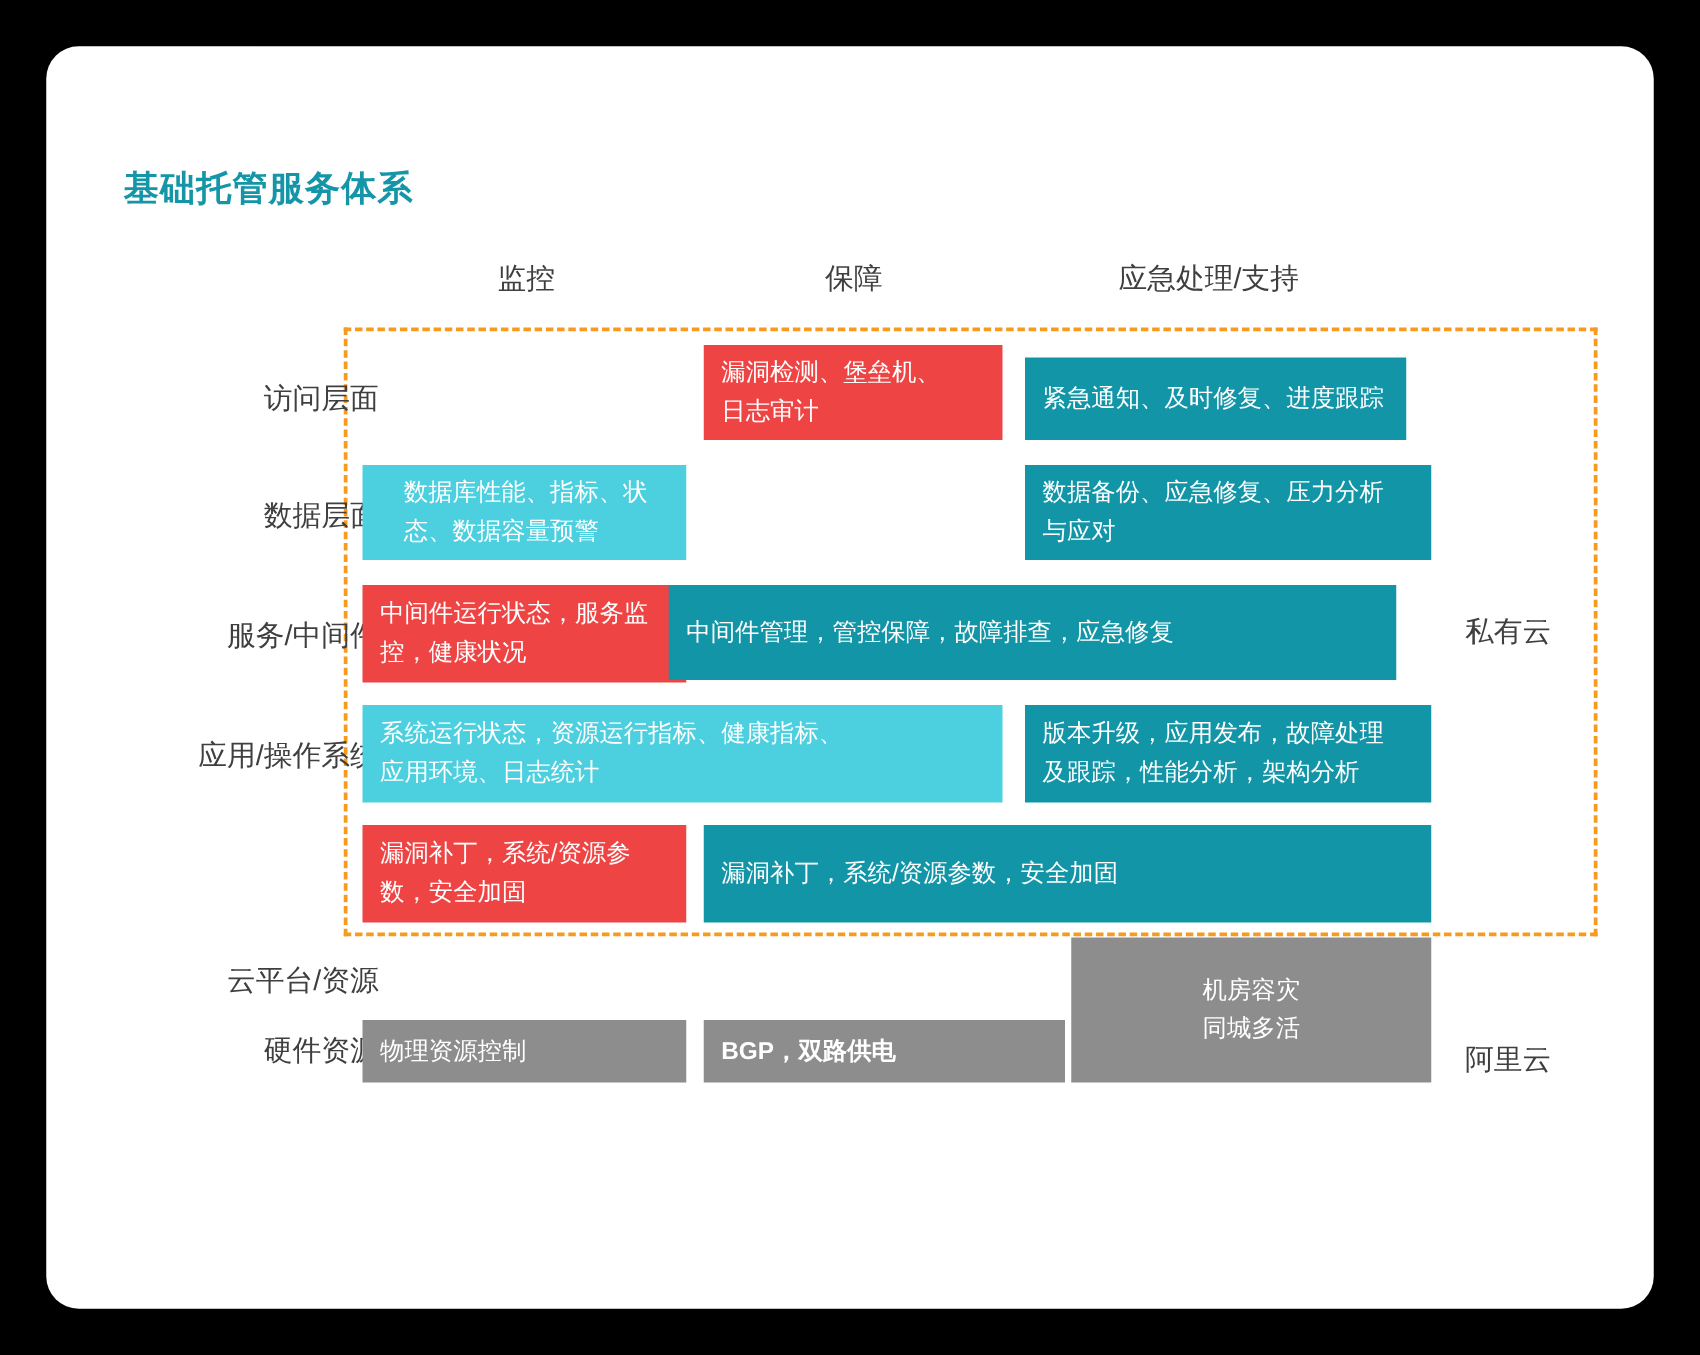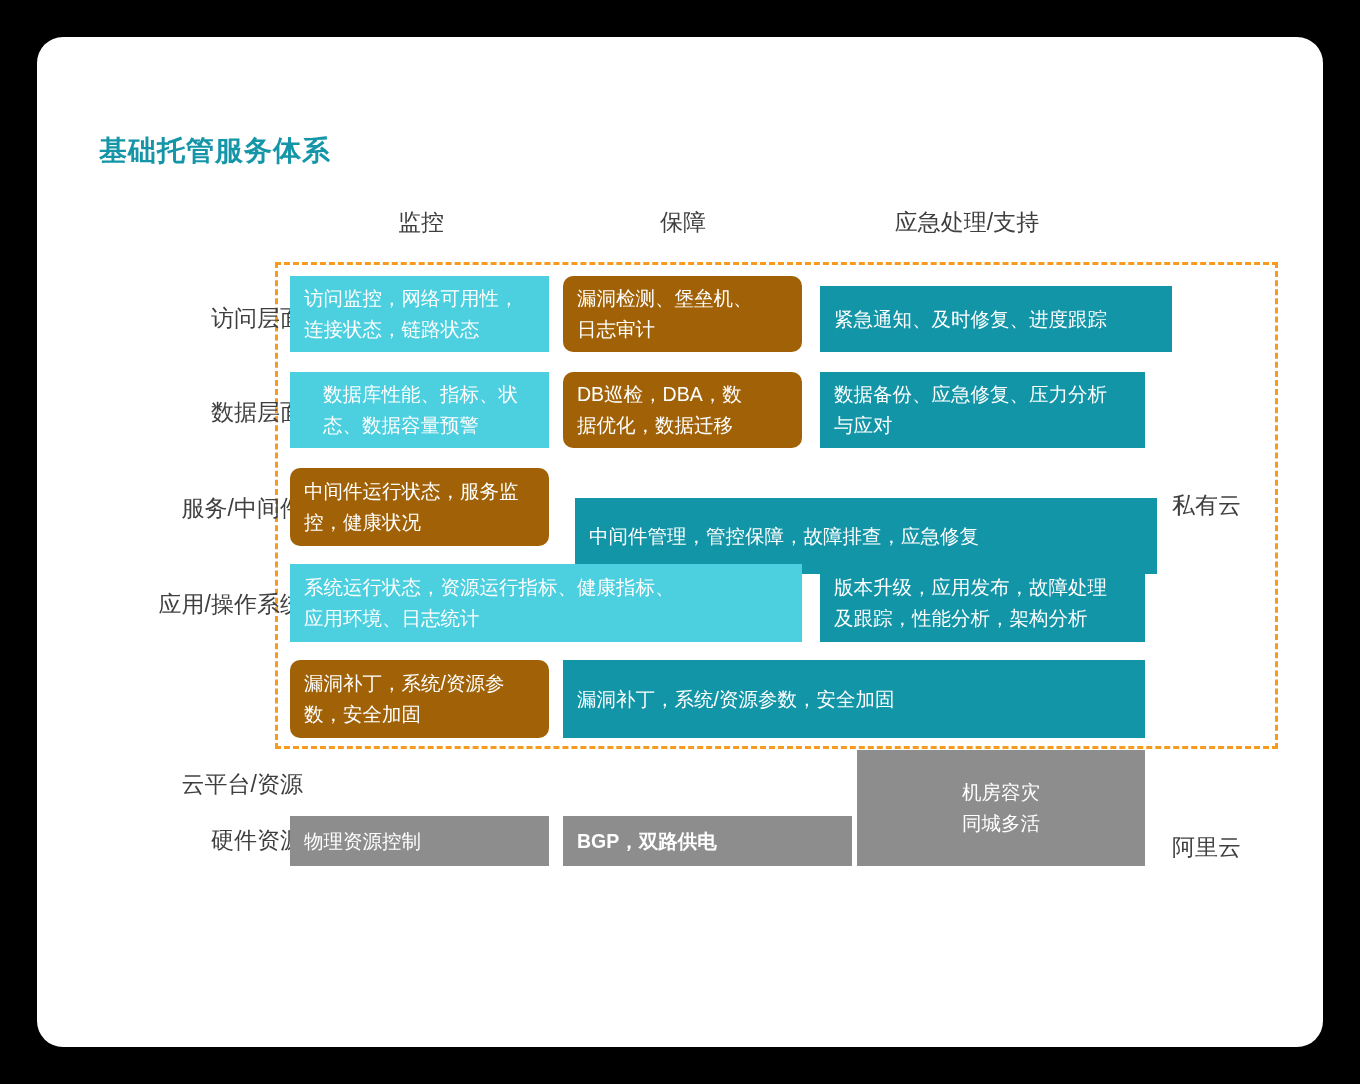--- a/index.html
+++ b/index.html
@@ -90,21 +90,21 @@
     display: flex;
     flex-direction: column;
     justify-content: center;
     white-space: pre-line;
   }
   .cell.center-text {
     align-items: center;
     text-align: center;
   }
   .c-light { background: #4ccfdf; }
-  .c-mid   { background: #a16207; border-radius: 10px; }
+  .c-mid   { background: #ef4444; }
   .c-dark  { background: #1295a7; }
   .c-gray  { background: #8d8d8d; }
 </style>
 </head>
 <body>
 
 <div id="card">
 
   <div id="title">基础托管服务体系</div>
 
@@ -117,36 +117,32 @@
   <div class="row-label" style="top:270px;">访问层面</div>
   <div class="row-label" style="top:364px;">数据层面</div>
   <div class="row-label" style="top:460px;">服务/中间件</div>
   <div class="row-label" style="top:556px;">应用/操作系统</div>
   <div class="row-label" style="top:736px;">云平台/资源</div>
   <div class="row-label" style="top:792px;">硬件资源</div>
 
   <div class="side-label" id="side-label-private">私有云</div>
   <div class="side-label" id="side-label-public">阿里云</div>
 
-  <div class="cell c-light" style="left:253px; top:239px; width:259px; height:76px;">访问监控，网络可用性，
-连接状态，链路状态</div>
   <div class="cell c-mid" style="left:526px; top:239px; width:239px; height:76px;">漏洞检测、堡垒机、
 日志审计</div>
-  <div class="cell c-dark" style="left:783px; top:249px; width:352px; height:66px;">紧急通知、及时修复、进度跟踪</div>
+  <div class="cell c-dark" style="left:783px; top:249px; width:305px; height:66px;">紧急通知、及时修复、进度跟踪</div>
 
   <div class="cell c-light" style="left:253px; top:335px; width:259px; height:76px;padding-left:33px;">数据库性能、指标、状
 态、数据容量预警</div>
-  <div class="cell c-mid" style="left:526px; top:335px; width:239px; height:76px;">DB巡检，DBA，数
-据优化，数据迁移</div>
   <div class="cell c-dark" style="left:783px; top:335px; width:325px; height:76px;">数据备份、应急修复、压力分析
 与应对</div>
 
   <div class="cell c-mid" style="left:253px; top:431px; width:259px; height:78px;">中间件运行状态，服务监
 控，健康状况</div>
-  <div class="cell c-dark" style="left:538px; top:431px; width:582px; height:76px;margin-top:30px;">中间件管理，管控保障，故障排查，应急修复</div>
+  <div class="cell c-dark" style="left:498px; top:431px; width:582px; height:76px;">中间件管理，管控保障，故障排查，应急修复</div>
 
   <div class="cell c-light" style="left:253px; top:527px; width:512px; height:78px;">系统运行状态，资源运行指标、健康指标、
 应用环境、日志统计</div>
   <div class="cell c-mid" style="left:253px; top:623px; width:259px; height:78px;">漏洞补丁，系统/资源参
 数，安全加固</div>
 
   <div class="cell c-dark" style="left:783px; top:527px; width:325px; height:78px;">版本升级，应用发布，故障处理
 及跟踪，性能分析，架构分析</div>
   <div class="cell c-dark" style="left:526px; top:623px; width:582px; height:78px;">漏洞补丁，系统/资源参数，安全加固</div>
 

